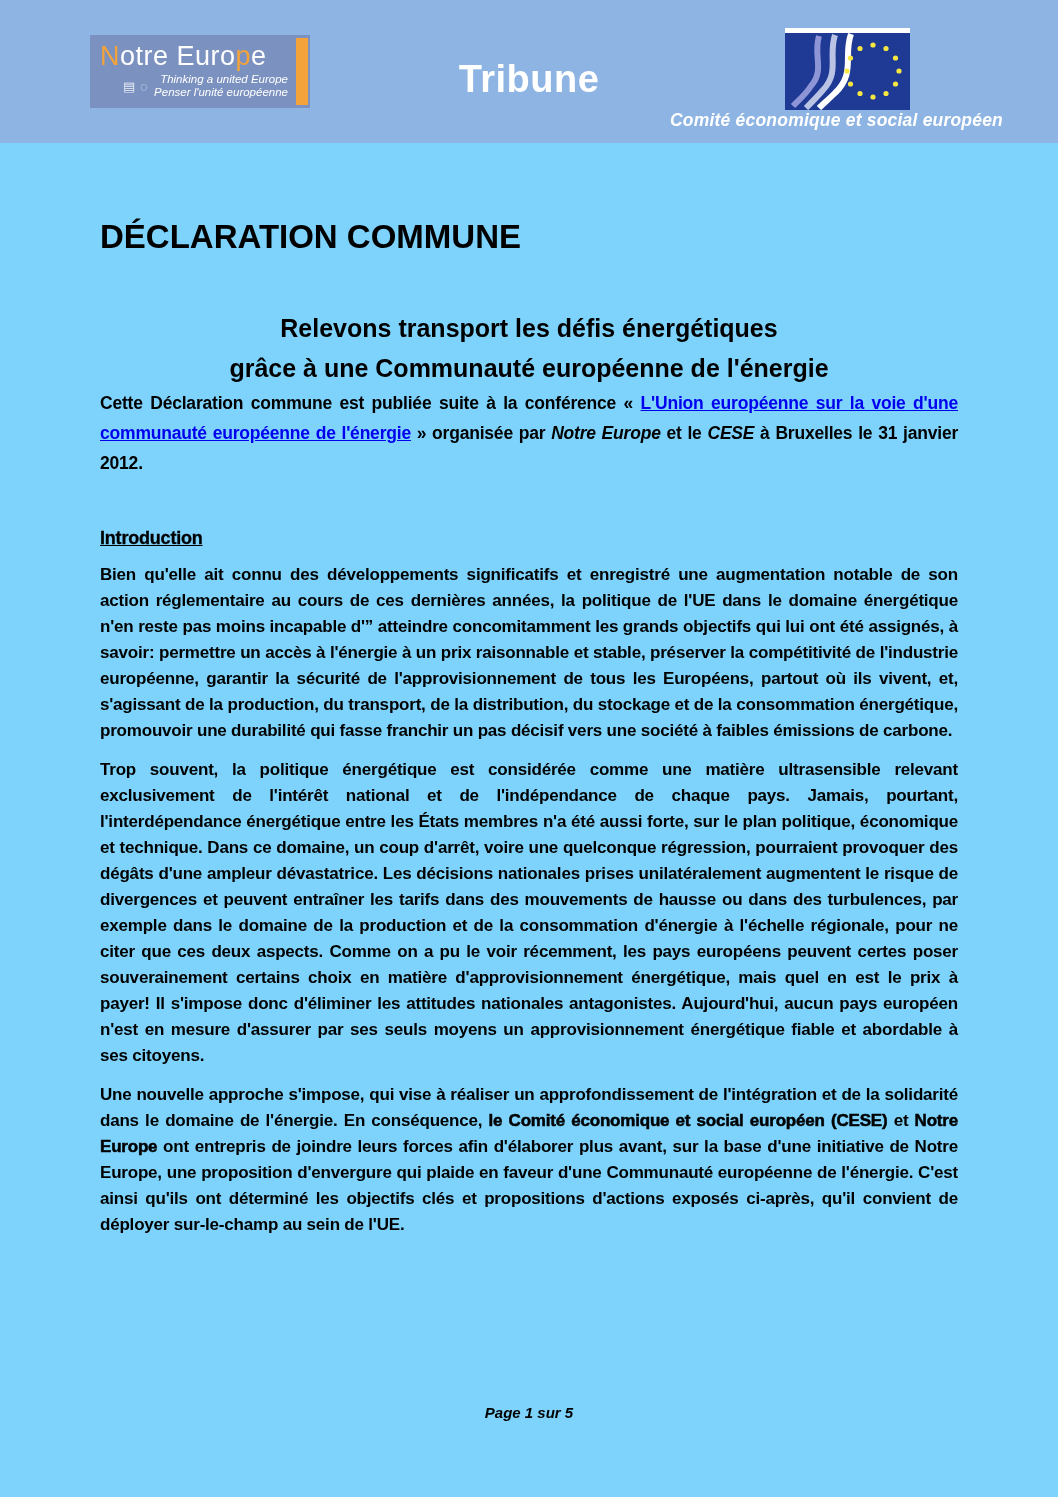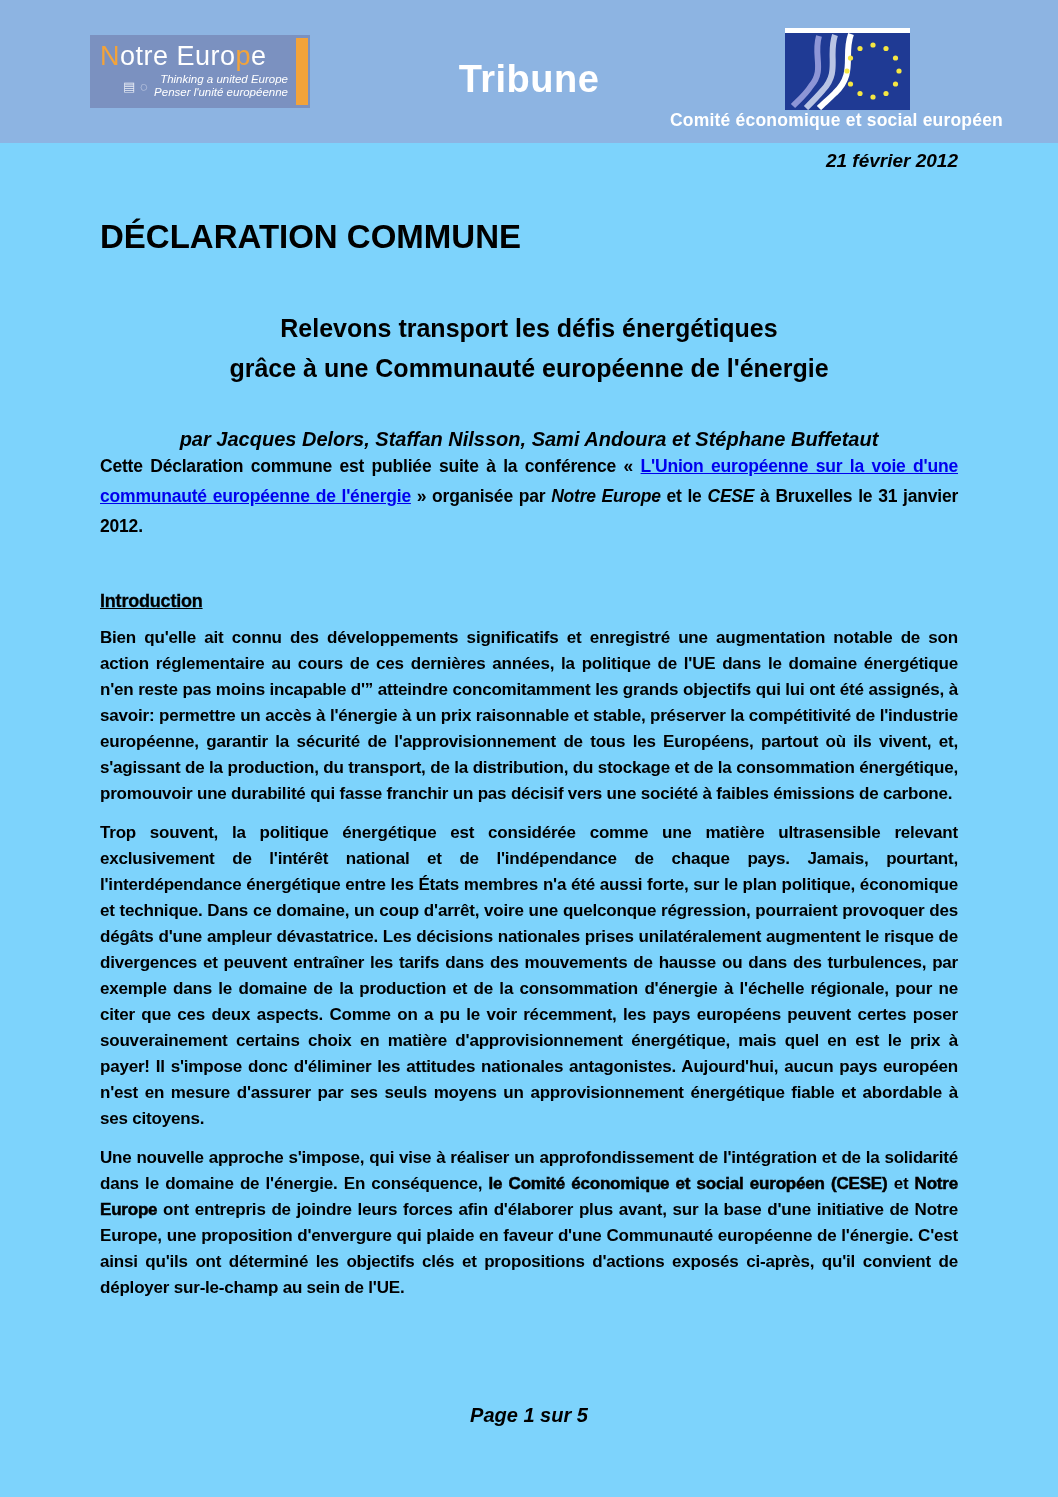--- a/index.html
+++ b/index.html
@@ -47,21 +47,21 @@
   }
   .tribune {
     position: absolute; top: 58px; left: 0; width: 1058px;
     text-align: center;
     color: #ffffff; font-weight: bold; font-size: 38px;
     letter-spacing: 0.5px;
   }
   .eesc-logo { position: absolute; left: 785px; top: 28px; }
   .eesc-caption {
     position: absolute; top: 110px; right: 55px;
-    color: #ffffff; font-weight: bold; 
+    color: #ffffff; font-weight: bold; font-style: italic;
     font-size: 17.5px; letter-spacing: 0.2px; text-align: right;
   }
 
   
   .date-row {
     position: absolute; top: 150px; left: 0; width: 958px;
     text-align: right;
     font-weight: bold; font-style: italic; font-size: 19px;
   }
 
@@ -98,21 +98,21 @@
   .para {
     margin-top: 13px; text-align: justify;
     font-weight: bold; font-size: 17px; line-height: 26px;
   }
   .para .xbold { -webkit-text-stroke: 0.5px currentColor; }
 
   
   .footer {
     position: absolute; top: 1404px; left: 0; width: 1058px;
     text-align: center;
-    font-weight: bold; font-style: italic; font-size: 20px;
+    font-weight: bold; font-style: italic; font-size: 15px;
   }
 </style>
 </head>
 <body>
 
 <div class="page">
 
   <div class="banner">
 
     <div class="ne-logo">
@@ -152,32 +152,30 @@
           <circle cx="62" cy="43" r="2.6"></circle>
           <circle cx="65.5" cy="30" r="2.6"></circle>
           <circle cx="75" cy="20.5" r="2.6"></circle>
         </g>
       </svg>
     </div>
 
     <div class="eesc-caption">Comité économique et social européen</div>
   </div>
 
-  <div class="date-row">21 février 2012</div>
 
   <div class="content">
 
     <div class="main-title">DÉCLARATION COMMUNE</div>
 
     <div class="subtitle">
       <span>Relevons transport les défis énergétiques</span><br>
       <span>grâce à une Communauté européenne de l'énergie</span>
     </div>
 
-    <div class="byline">par Jacques Delors, Staffan Nilsson, Sami Andoura et Stéphane Buffetaut</div>
 
     <div class="announcement"><span>Cette Déclaration commune est publiée suite à la conférence « </span><a>L'Union européenne sur la voie d'une communauté européenne de l'énergie</a><span> » organisée par </span><em>Notre Europe</em><span> et le </span><em>CESE</em><span> à Bruxelles le 31 janvier 2012.</span></div>
 
     <div class="intro-heading">Introduction</div>
 
     <p class="para">Bien qu'elle ait connu des développements significatifs et enregistré une augmentation notable de son action réglementaire au cours de ces dernières années, la politique de l'UE dans le domaine énergétique n'en reste pas moins incapable d'” atteindre concomitamment les grands objectifs qui lui ont été assignés, à savoir: permettre un accès à l'énergie à un prix raisonnable et stable, préserver la compétitivité de l'industrie européenne, garantir la sécurité de l'approvisionnement de tous les Européens, partout où ils vivent, et, s'agissant de la production, du transport, de la distribution, du stockage et de la consommation énergétique, promouvoir une durabilité qui fasse franchir un pas décisif vers une société à faibles émissions de carbone.</p>
 
     <p class="para">Trop souvent, la politique énergétique est considérée comme une matière ultrasensible relevant exclusivement de l'intérêt national et de l'indépendance de chaque pays. Jamais, pourtant, l'interdépendance énergétique entre les États membres n'a été aussi forte, sur le plan politique, économique et technique. Dans ce domaine, un coup d'arrêt, voire une quelconque régression, pourraient provoquer des dégâts d'une ampleur dévastatrice. Les décisions nationales prises unilatéralement augmentent le risque de divergences et peuvent entraîner les tarifs dans des mouvements de hausse ou dans des turbulences, par exemple dans le domaine de la production et de la consommation d'énergie à l'échelle régionale, pour ne citer que ces deux aspects. Comme on a pu le voir récemment, les pays européens peuvent certes poser souverainement certains choix en matière d'approvisionnement énergétique, mais quel en est le prix à payer! Il s'impose donc d'éliminer les attitudes nationales antagonistes. Aujourd'hui, aucun pays européen n'est en mesure d'assurer par ses seuls moyens un approvisionnement énergétique fiable et abordable à ses citoyens.</p>
 
     <p class="para"><span>Une nouvelle approche s'impose, qui vise à réaliser un approfondissement de l'intégration et de la solidarité dans le domaine de l'énergie. En conséquence, </span><span class="xbold">le Comité économique et social européen (CESE)</span><span> et </span><span class="xbold">Notre Europe</span><span> ont entrepris de joindre leurs forces afin d'élaborer plus avant, sur la base d'une initiative de Notre Europe, une proposition d'envergure qui plaide en faveur d'une Communauté européenne de l'énergie. C'est ainsi qu'ils ont déterminé les objectifs clés et propositions d'actions exposés ci-après, qu'il convient de déployer sur-le-champ au sein de l'UE.</span></p>

